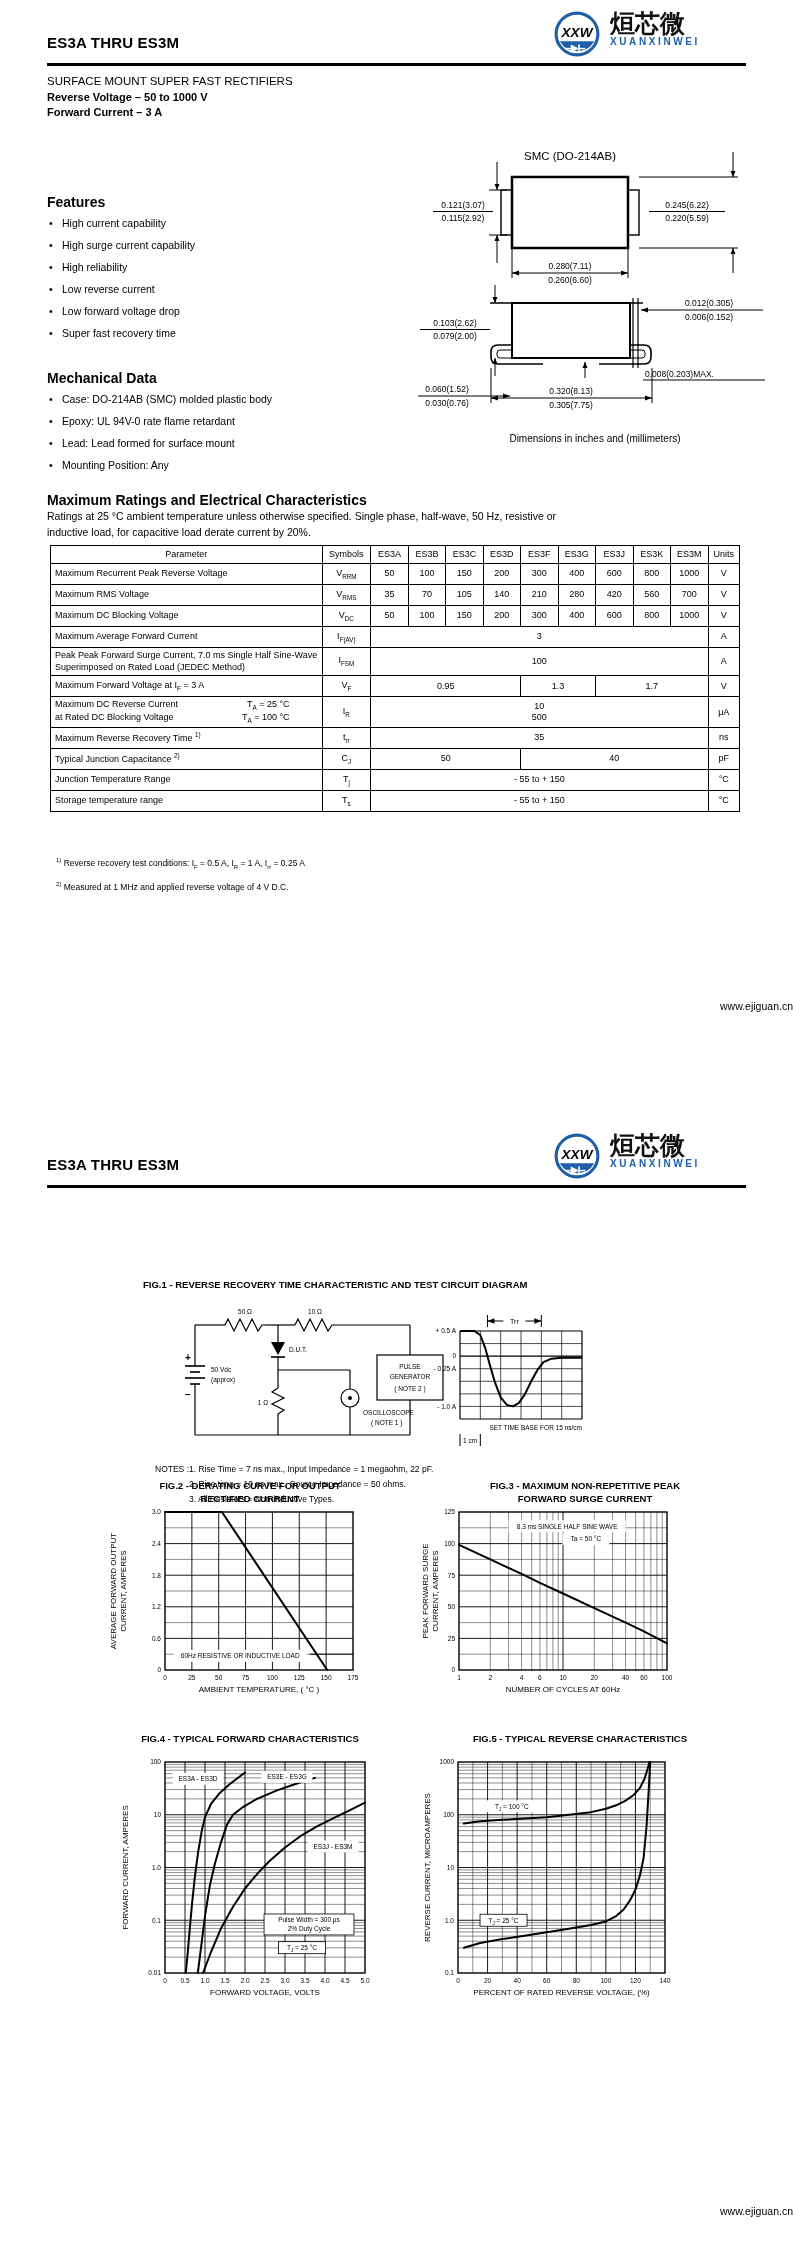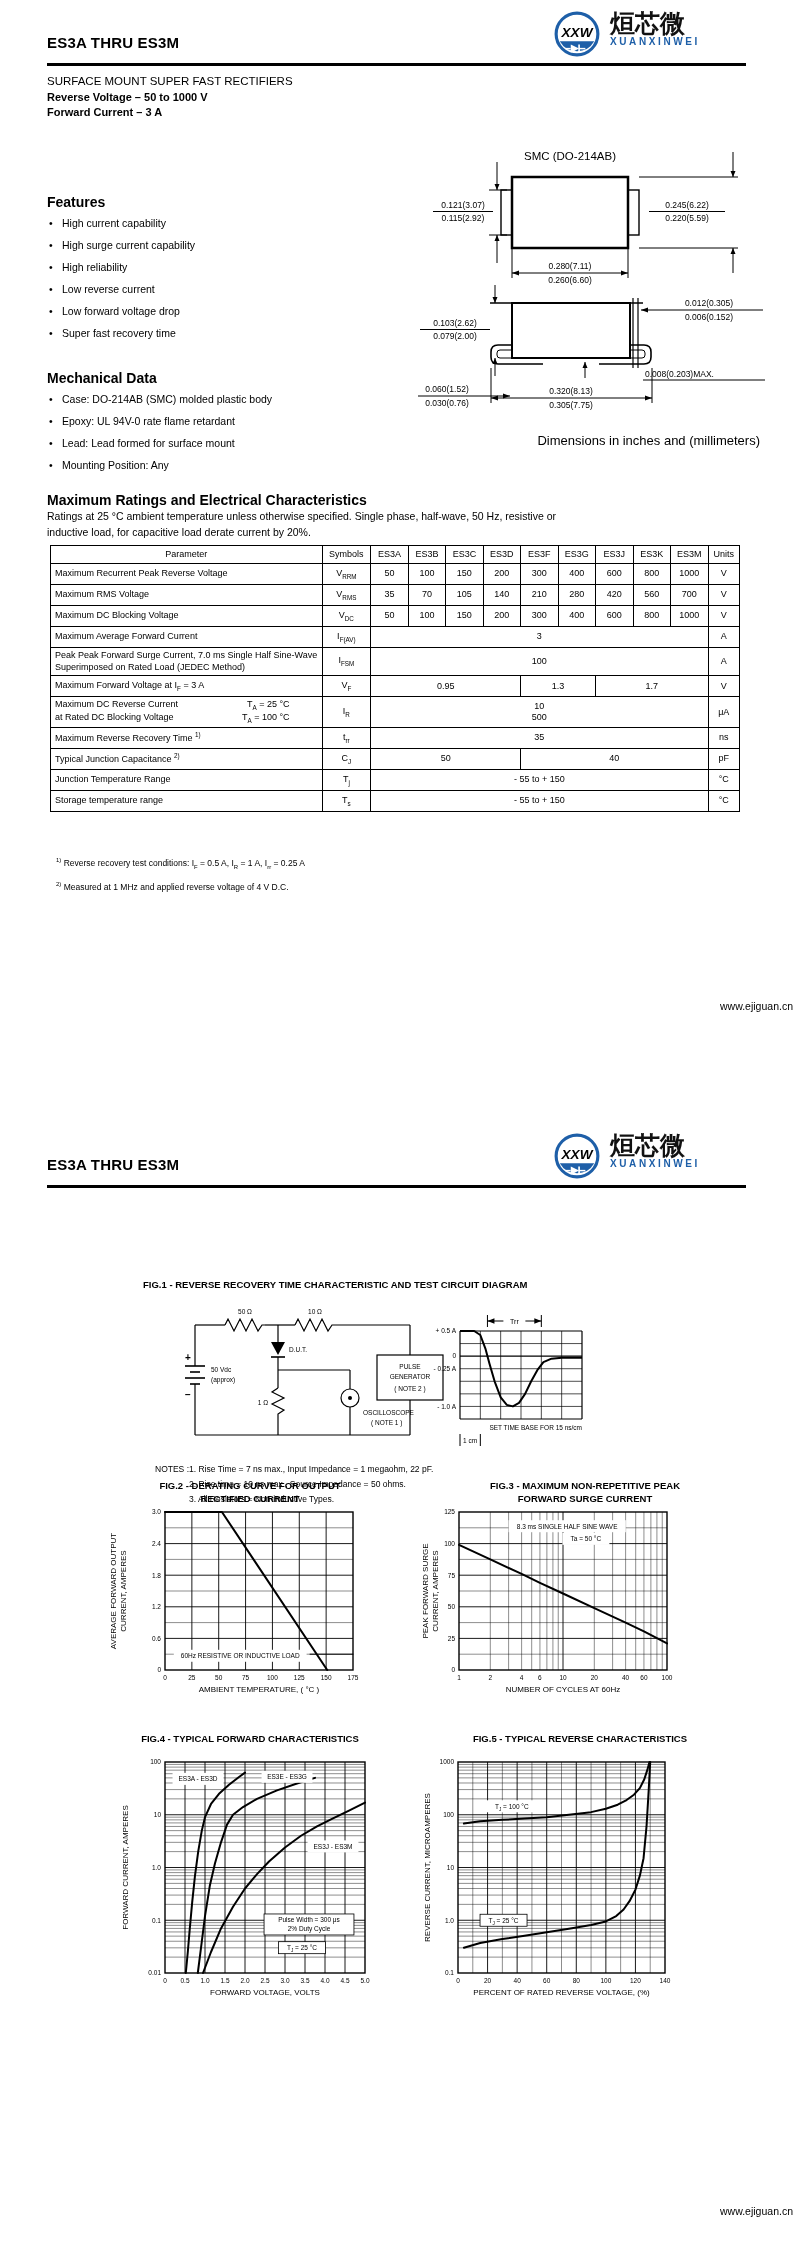--- a/index.html
+++ b/index.html
@@ -22,21 +22,21 @@
 table{border-collapse:collapse;font-size:9px;table-layout:fixed;width:690px;background:#fff}
 td,th{border:1px solid #000;text-align:center;padding:2px 2px;font-weight:normal;line-height:1.3;vertical-align:middle}
 th{height:18px}
 td{height:21px}
 td.p{text-align:left;padding-left:4px;padding-right:4px}
 .irow{display:flex;justify-content:space-between;padding-right:28px}
 sub,sup{font-size:70%}
 .fn{font-size:8.5px;line-height:17px}
 .footer{position:absolute;left:0;right:0;text-align:right;font-size:10.5px}
 .figtitle{font-size:9.5px;font-weight:bold;text-align:center;line-height:1.4}
-.caption{font-size:13px;text-align:right}
+.caption{font-size:10px;text-align:center}
 .notes{display:flex;font-size:8.5px;line-height:15px;gap:0}
 svg text{font-family:"Liberation Sans",sans-serif;fill:#000}
 svg .dim{font-size:8.5px}
 svg .pkgtitle{font-size:11.5px}
 svg .clab{font-size:6.5px}
 </style>
 </head>
 <body>
 
 <div class="doc">

